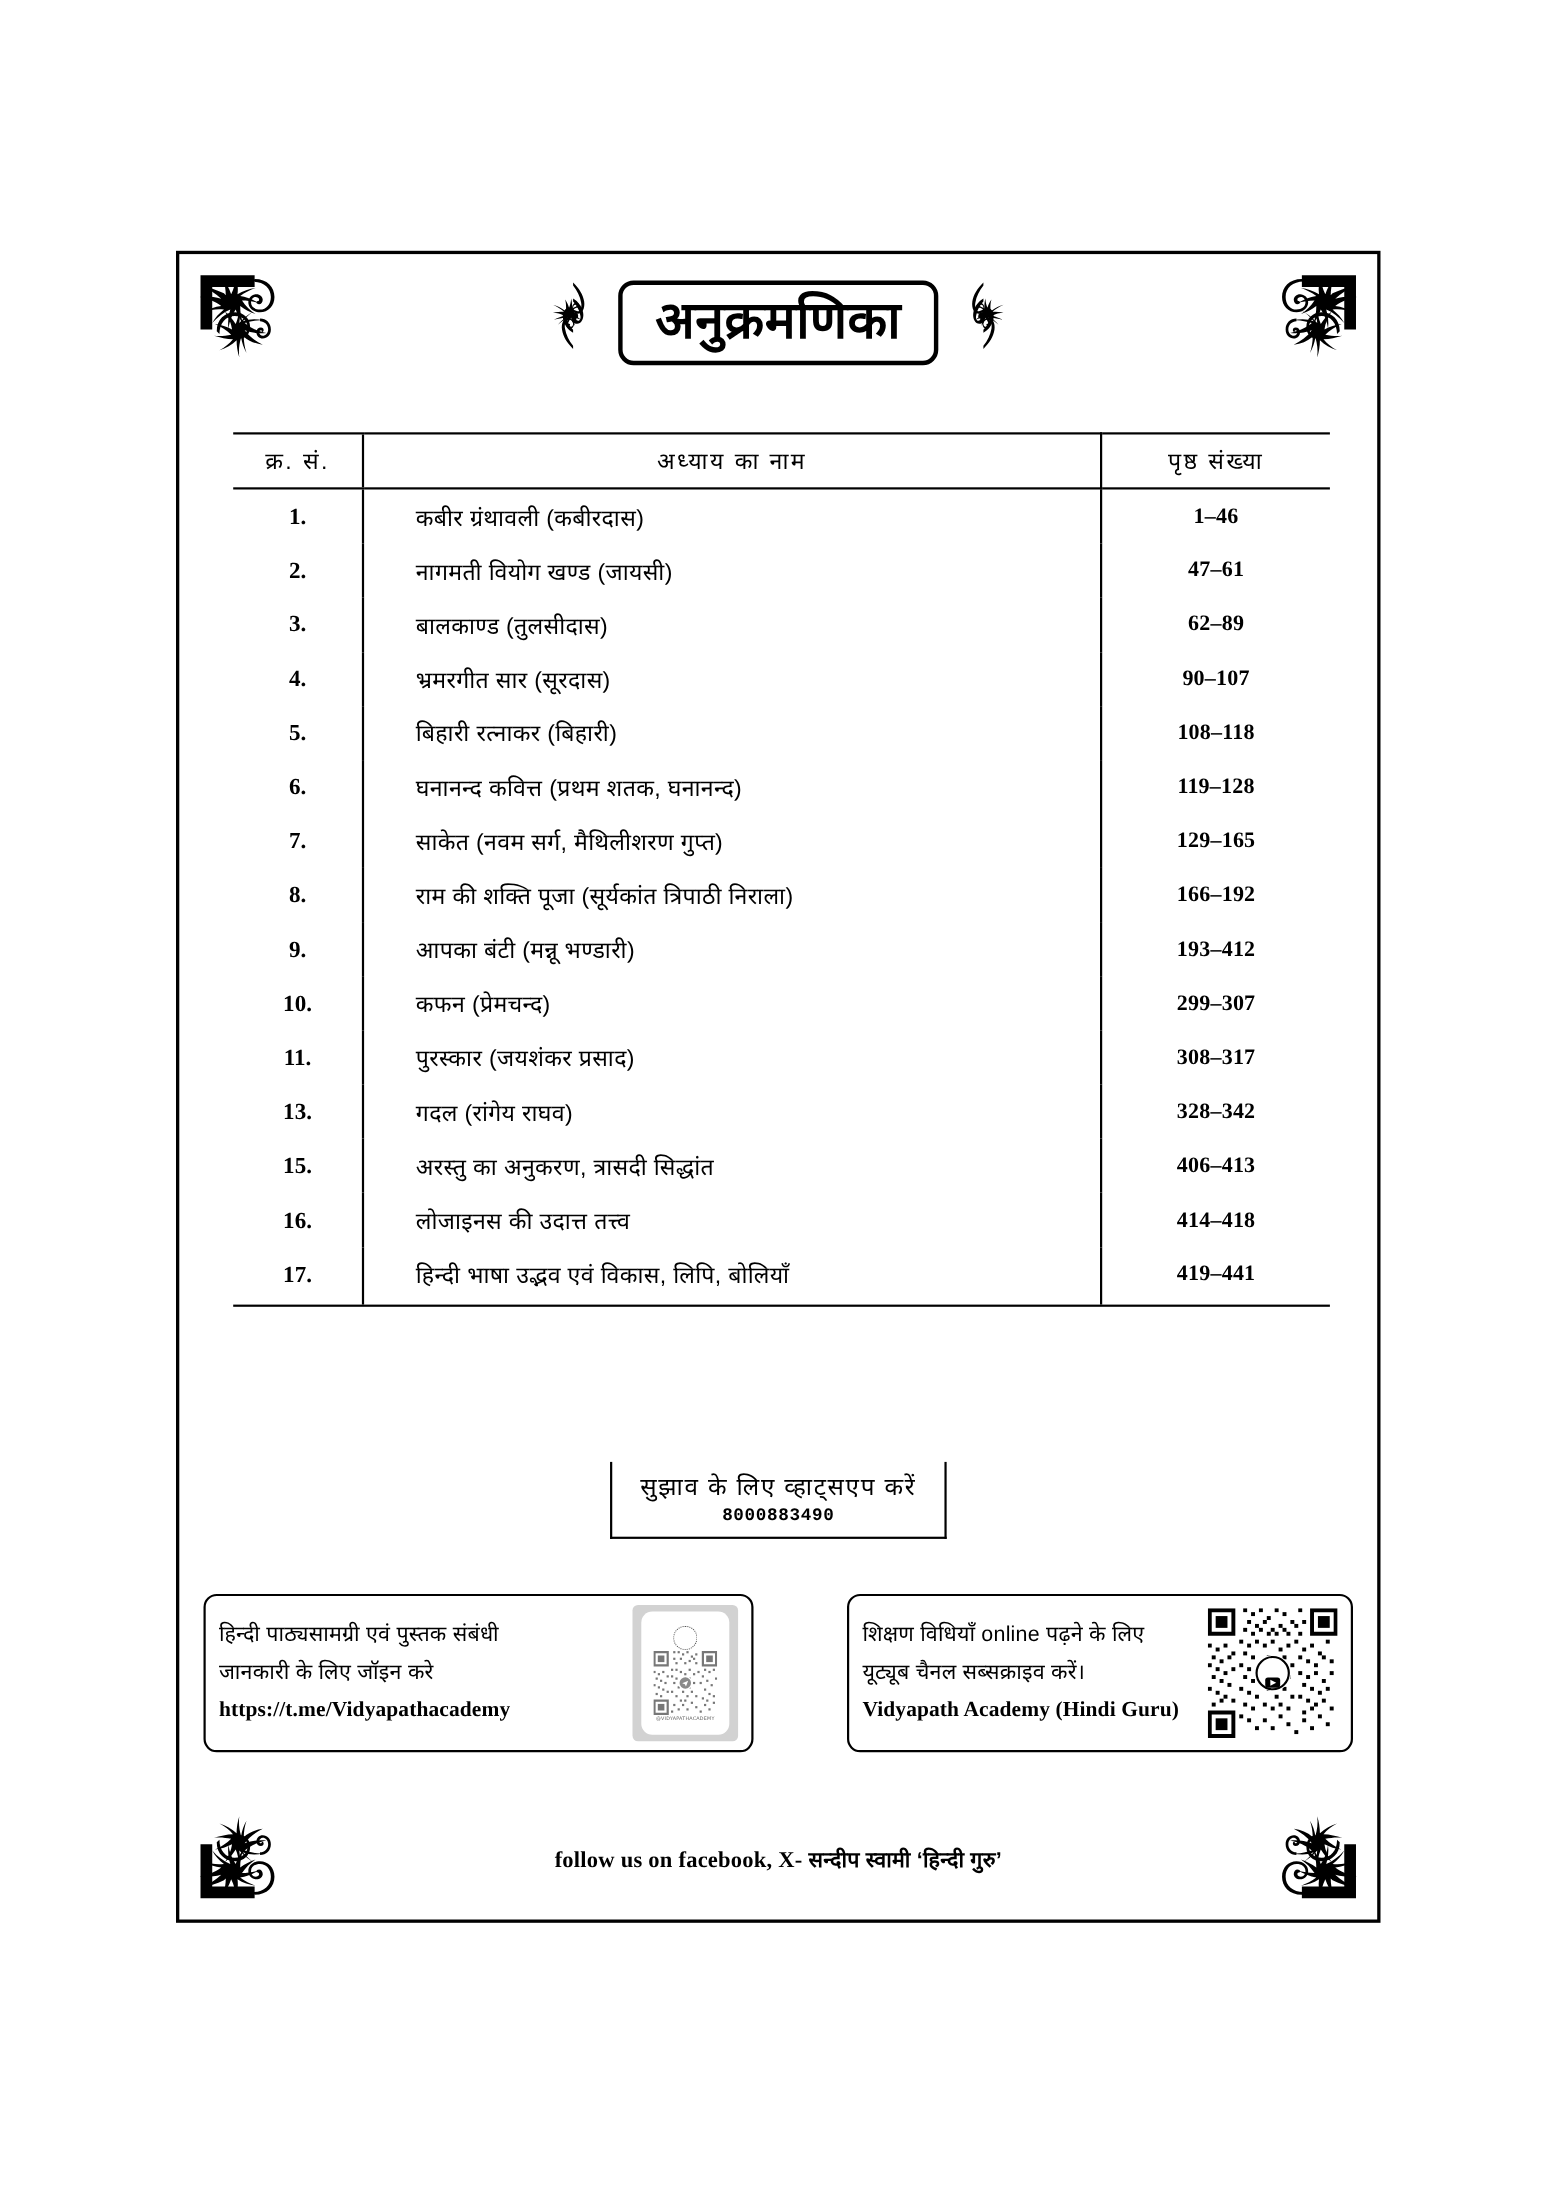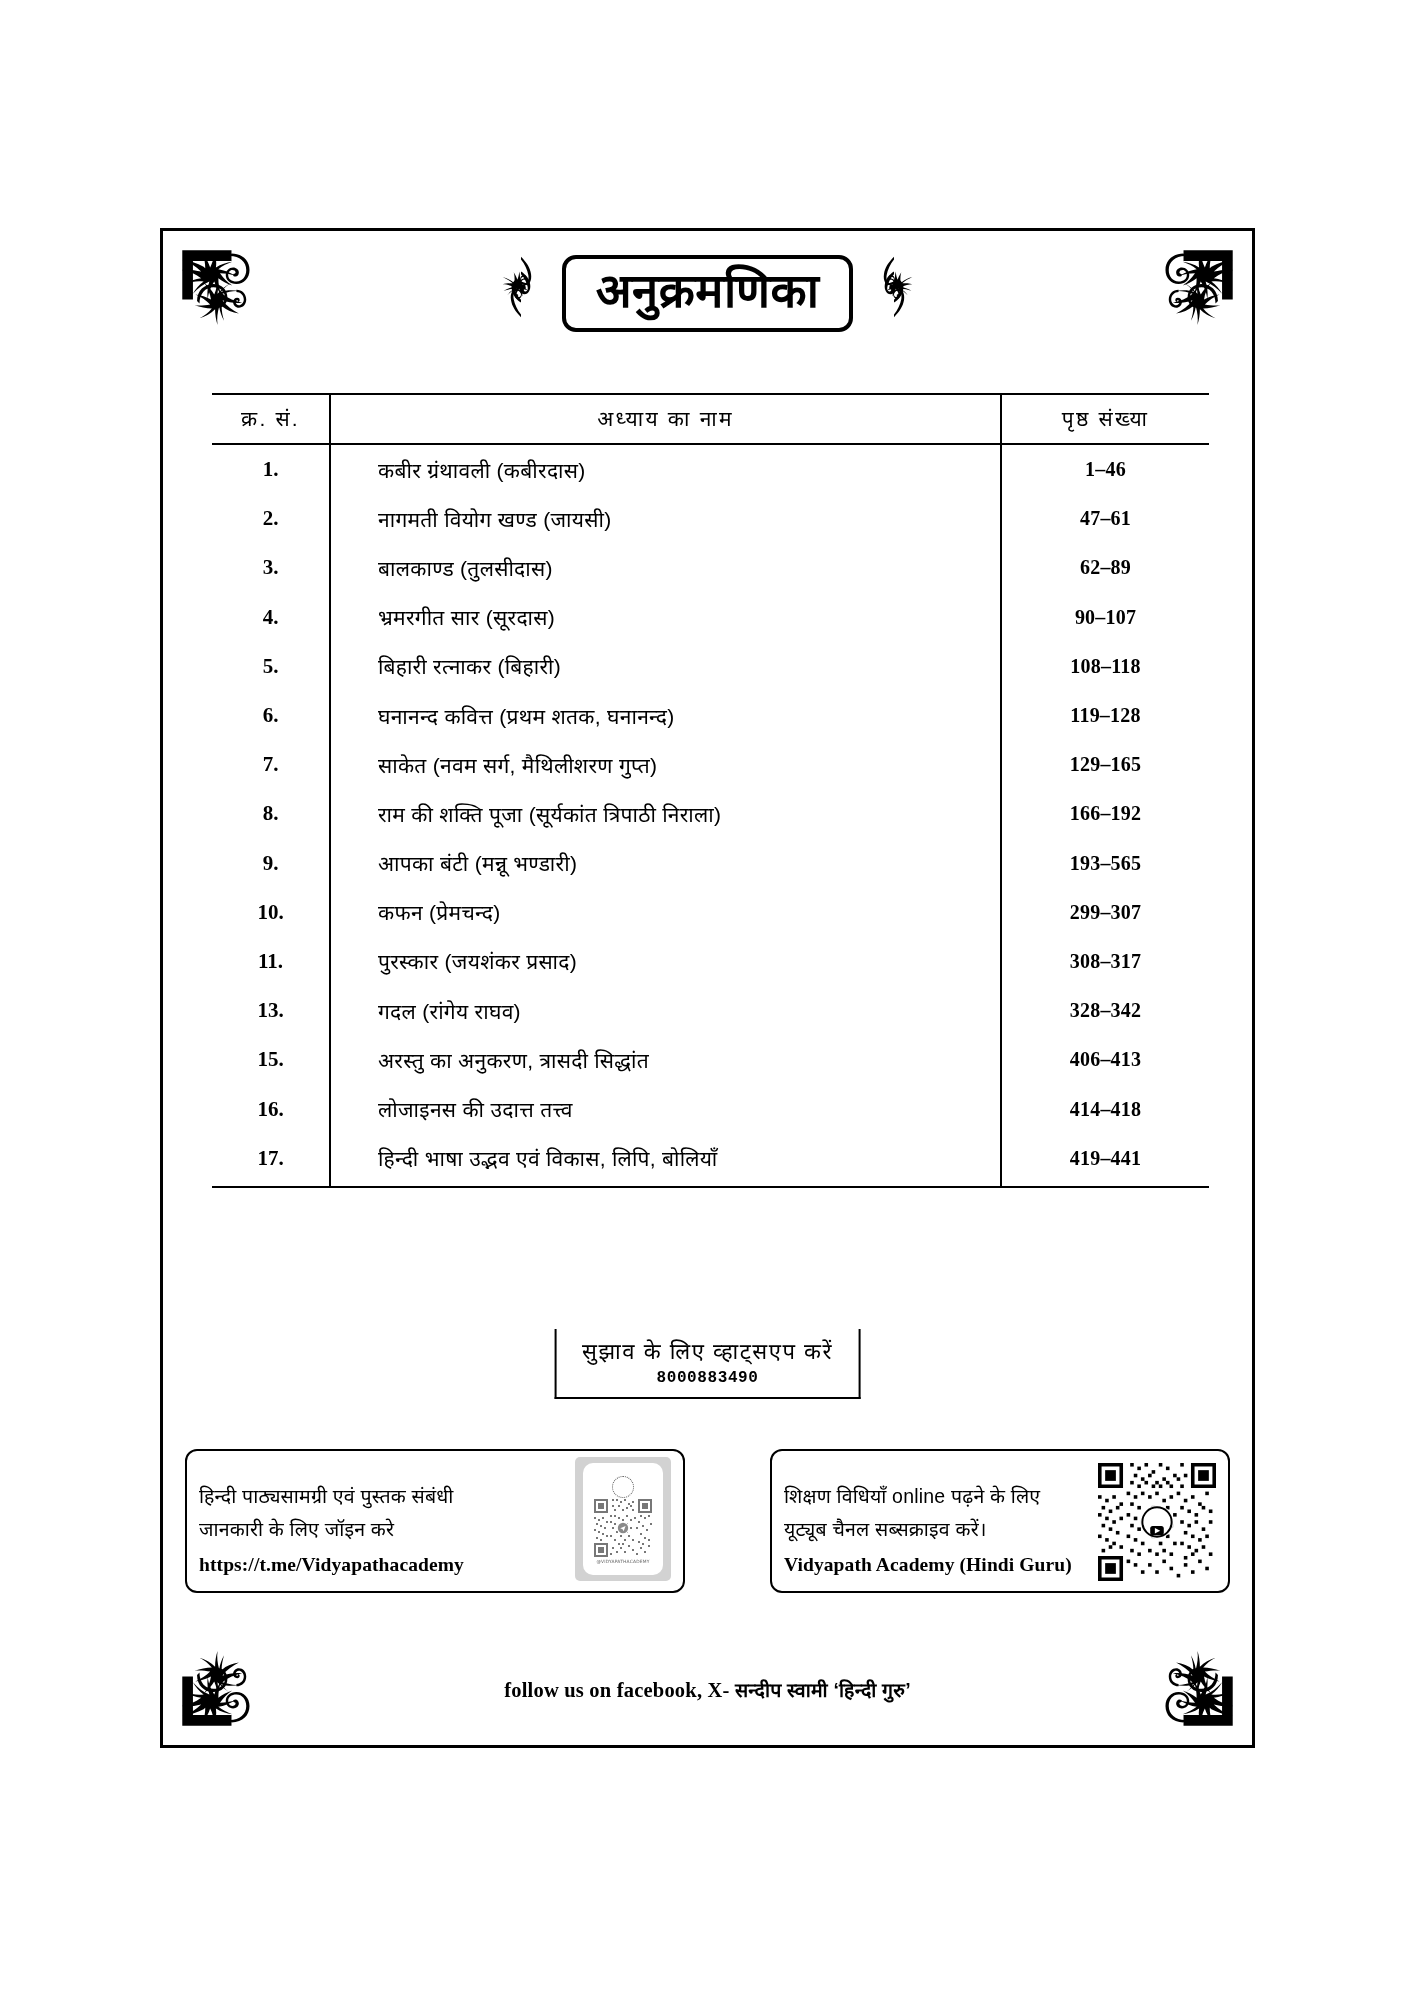--- a/index.html
+++ b/index.html
@@ -160,21 +160,21 @@
     top: 1218px;
     display: flex;
     justify-content: space-between;
     gap: 26px;
   }
   .promo-card {
     border: 2.5px solid #000;
     border-radius: 12px;
     box-sizing: border-box;
     display: flex;
-    align-items: flex-end;
+    align-items: center;
     padding: 10px 12px;
     height: 144px;
   }
   .promo-card.left  { width: 500px; }
   .promo-card.right { width: 460px; }
   .promo-text { flex: 1 1 auto; }
   .promo-l1, .promo-l2 {
     font-family: "Liberation Sans", "DejaVu Sans", sans-serif;
     font-size: 19.5px;
     line-height: 1.72;
@@ -378,21 +378,21 @@
             <td class="td-page">129–165</td>
           </tr>
           <tr>
             <td class="td-sr">8.</td>
             <td class="td-name">राम की शक्ति पूजा (सूर्यकांत त्रिपाठी निराला)</td>
             <td class="td-page">166–192</td>
           </tr>
           <tr>
             <td class="td-sr">9.</td>
             <td class="td-name">आपका बंटी (मन्नू भण्डारी)</td>
-            <td class="td-page">193–565</td>
+            <td class="td-page">193–412</td>
           </tr>
           <tr>
             <td class="td-sr">10.</td>
             <td class="td-name">कफन (प्रेमचन्द)</td>
             <td class="td-page">299–307</td>
           </tr>
           <tr>
             <td class="td-sr">11.</td>
             <td class="td-name">पुरस्कार (जयशंकर प्रसाद)</td>
             <td class="td-page">308–317</td>

